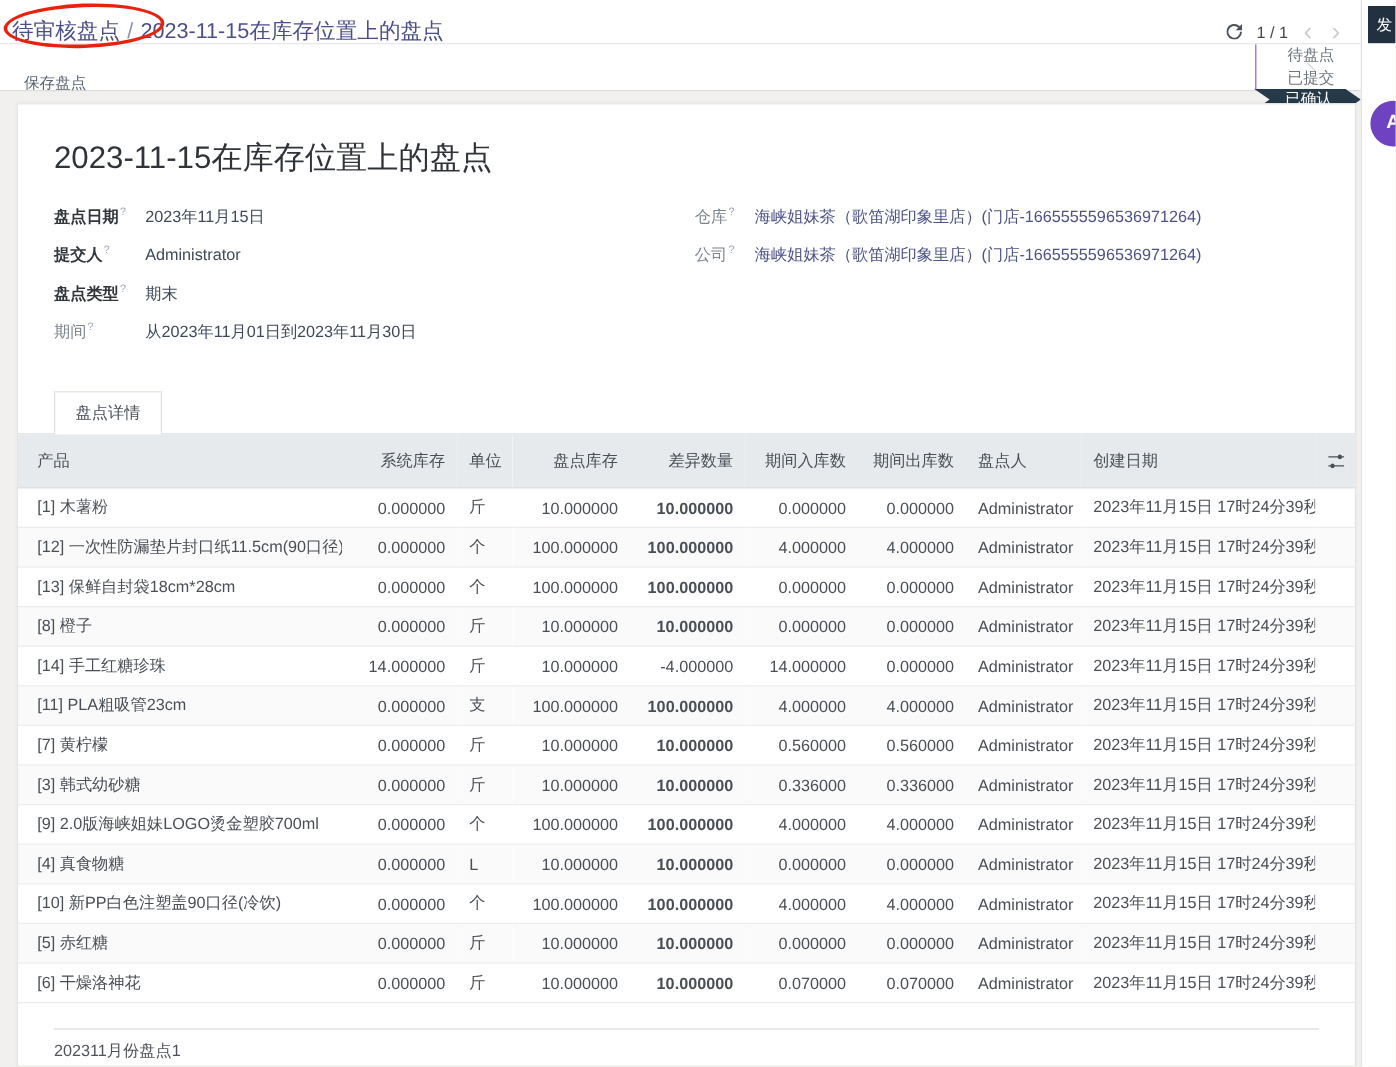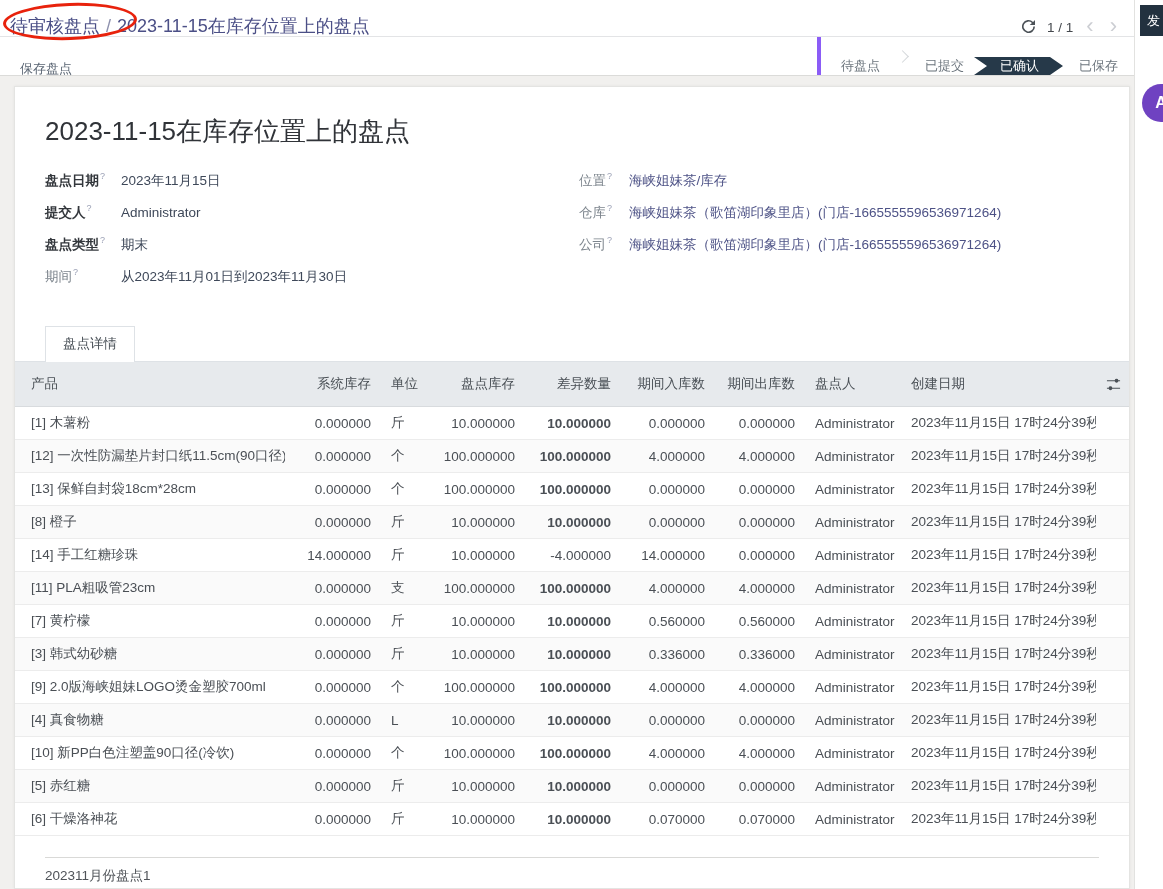--- a/index.html
+++ b/index.html
@@ -17,22 +17,22 @@
   .refresh-btn svg { width:13px; height:13px; fill:#4b5157; }
   .pager-count { font-size:13.5px; color:#44484d; }
   .pager-arrow { font-size:22px; line-height:18px; color:#ccced3; padding:0 3px; cursor:default; }
 
   .actionbar { position:absolute; top:37px; left:0; width:1134px; height:39px; background:#fff;
     border-bottom:1px solid #dbdbd9; display:flex; align-items:center; }
   .save-btn { font-size:13px; color:#5a6573; padding:0 10px 0 20px; cursor:pointer;margin-top:26px; }
   .annotation-ellipse { position:absolute; left:3px; top:3px; width:134px; height:37px;
     border:3px solid #e8220c; border-radius:50%; transform:rotate(-2deg); pointer-events:none; z-index:5; }
 
-  .statusbar { margin-left:auto; height:100%; display:flex; align-items:flex-end;
-    border-left:4px solid #8b5cf6; padding-left:4px; }
+  .statusbar { margin-left:auto; height:100%; display:flex; align-items:center;
+    border-left:1px solid #8b5cf6; padding-left:4px;flex-direction:column; }
   .stage { display:flex; align-items:center; font-size:13px; color:#6c757d; padding:0 16px; cursor:pointer; }
   .stage-sep { align-self:center; width:9px; height:9px; border-top:1px solid #d4d7da;
     border-right:1px solid #d4d7da; transform:rotate(45deg); margin:0 2px; }
   .stage-active { background:#263949; color:#fff; padding:0 24px 0 26px; margin:0 0 0 -6px;
     clip-path:polygon(0 0, calc(100% - 13px) 0, 100% 50%, calc(100% - 13px) 100%, 0 100%, 13px 50%); }
 
   
   .side-panel { position:absolute; top:0; left:1134px; width:29px; height:889px; background:#fff;
     border-left:1px solid #e2e2e0; }
   .send-btn { position:absolute; top:5px; left:1140px; width:23px; height:31px; background:#22313f;
@@ -138,24 +138,20 @@
           <div class="field-row">
             <span class="field-label-wrap"><span class="field-label lbl-strong">盘点类型</span><sup class="field-help">?</sup></span>
             <span class="field-value">期末</span>
           </div>
           <div class="field-row">
             <span class="field-label-wrap"><span class="field-label lbl-muted">期间</span><sup class="field-help">?</sup></span>
             <span class="field-value">从2023年11月01日到2023年11月30日</span>
           </div>
         </div>
         <div class="fields-col-right">
-          <div class="field-row">
-            <span class="field-label-wrap"><span class="field-label lbl-muted">位置</span><sup class="field-help">?</sup></span>
-            <span class="field-value val-link">海峡姐妹茶/库存</span>
-          </div>
           <div class="field-row">
             <span class="field-label-wrap"><span class="field-label lbl-muted">仓库</span><sup class="field-help">?</sup></span>
             <span class="field-value val-link">海峡姐妹茶（歌笛湖印象里店）(门店-1665555596536971264)</span>
           </div>
           <div class="field-row">
             <span class="field-label-wrap"><span class="field-label lbl-muted">公司</span><sup class="field-help">?</sup></span>
             <span class="field-value val-link">海峡姐妹茶（歌笛湖印象里店）(门店-1665555596536971264)</span>
           </div>
         </div>
       </div>

